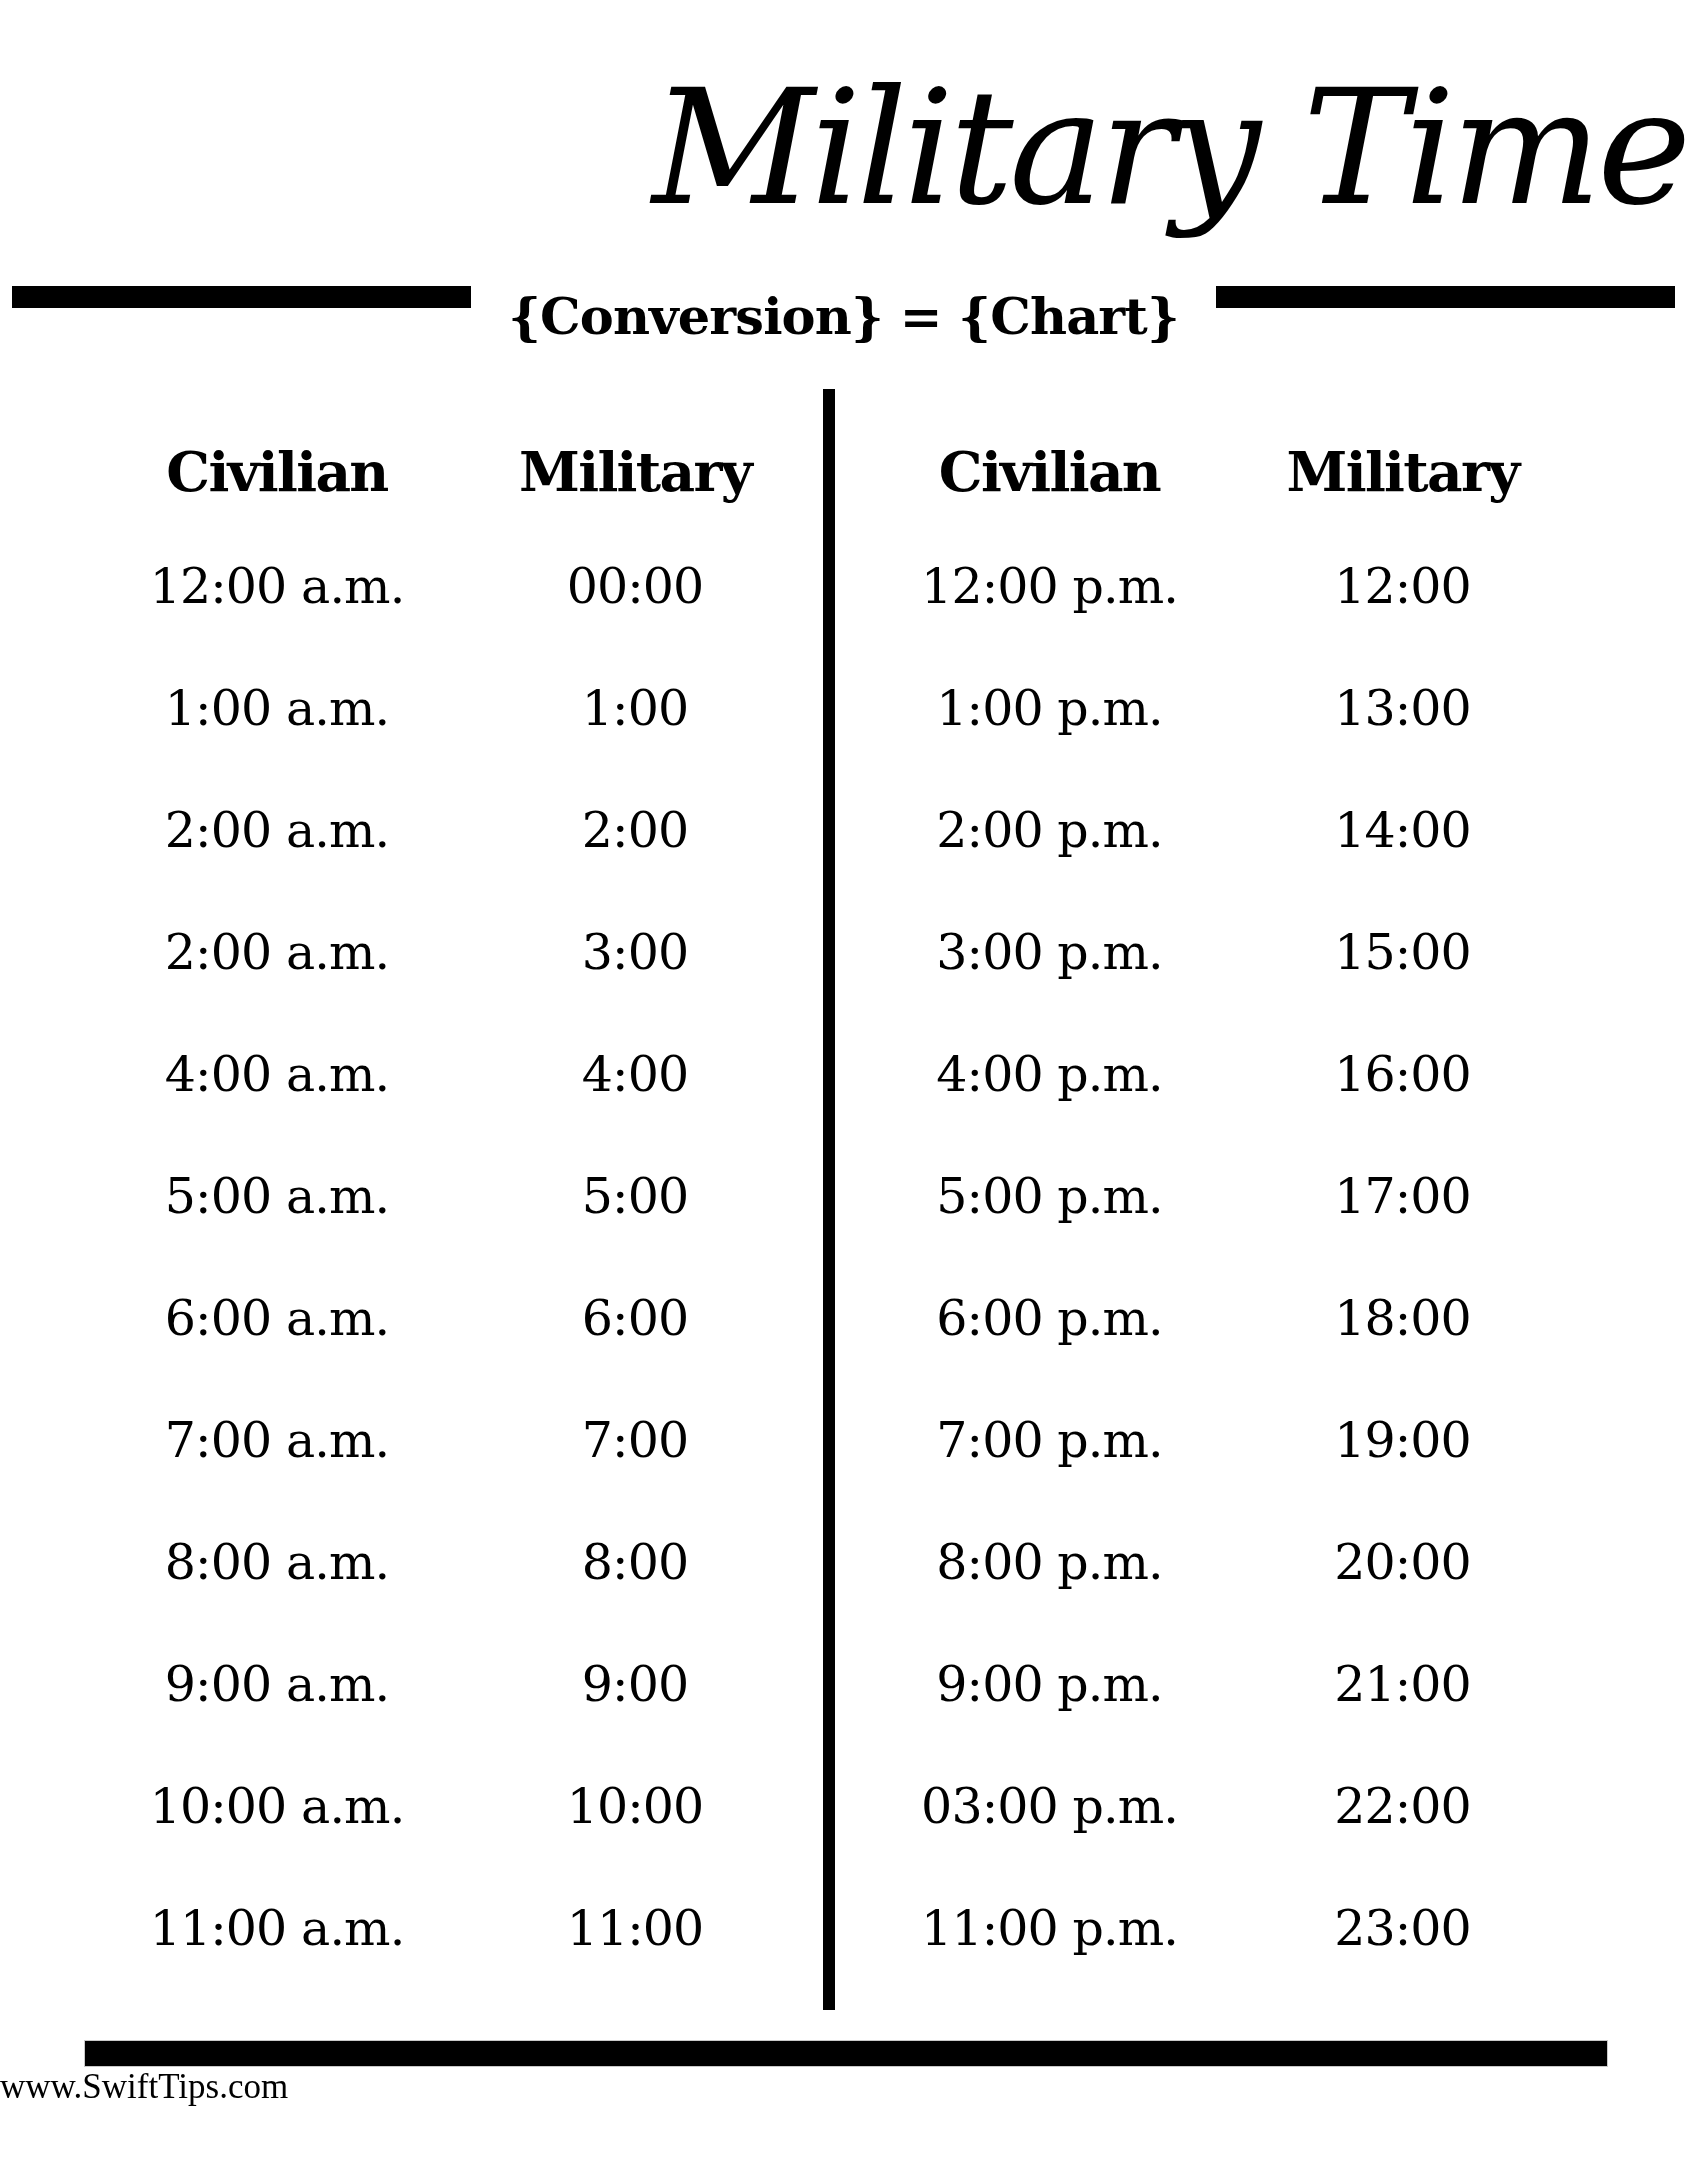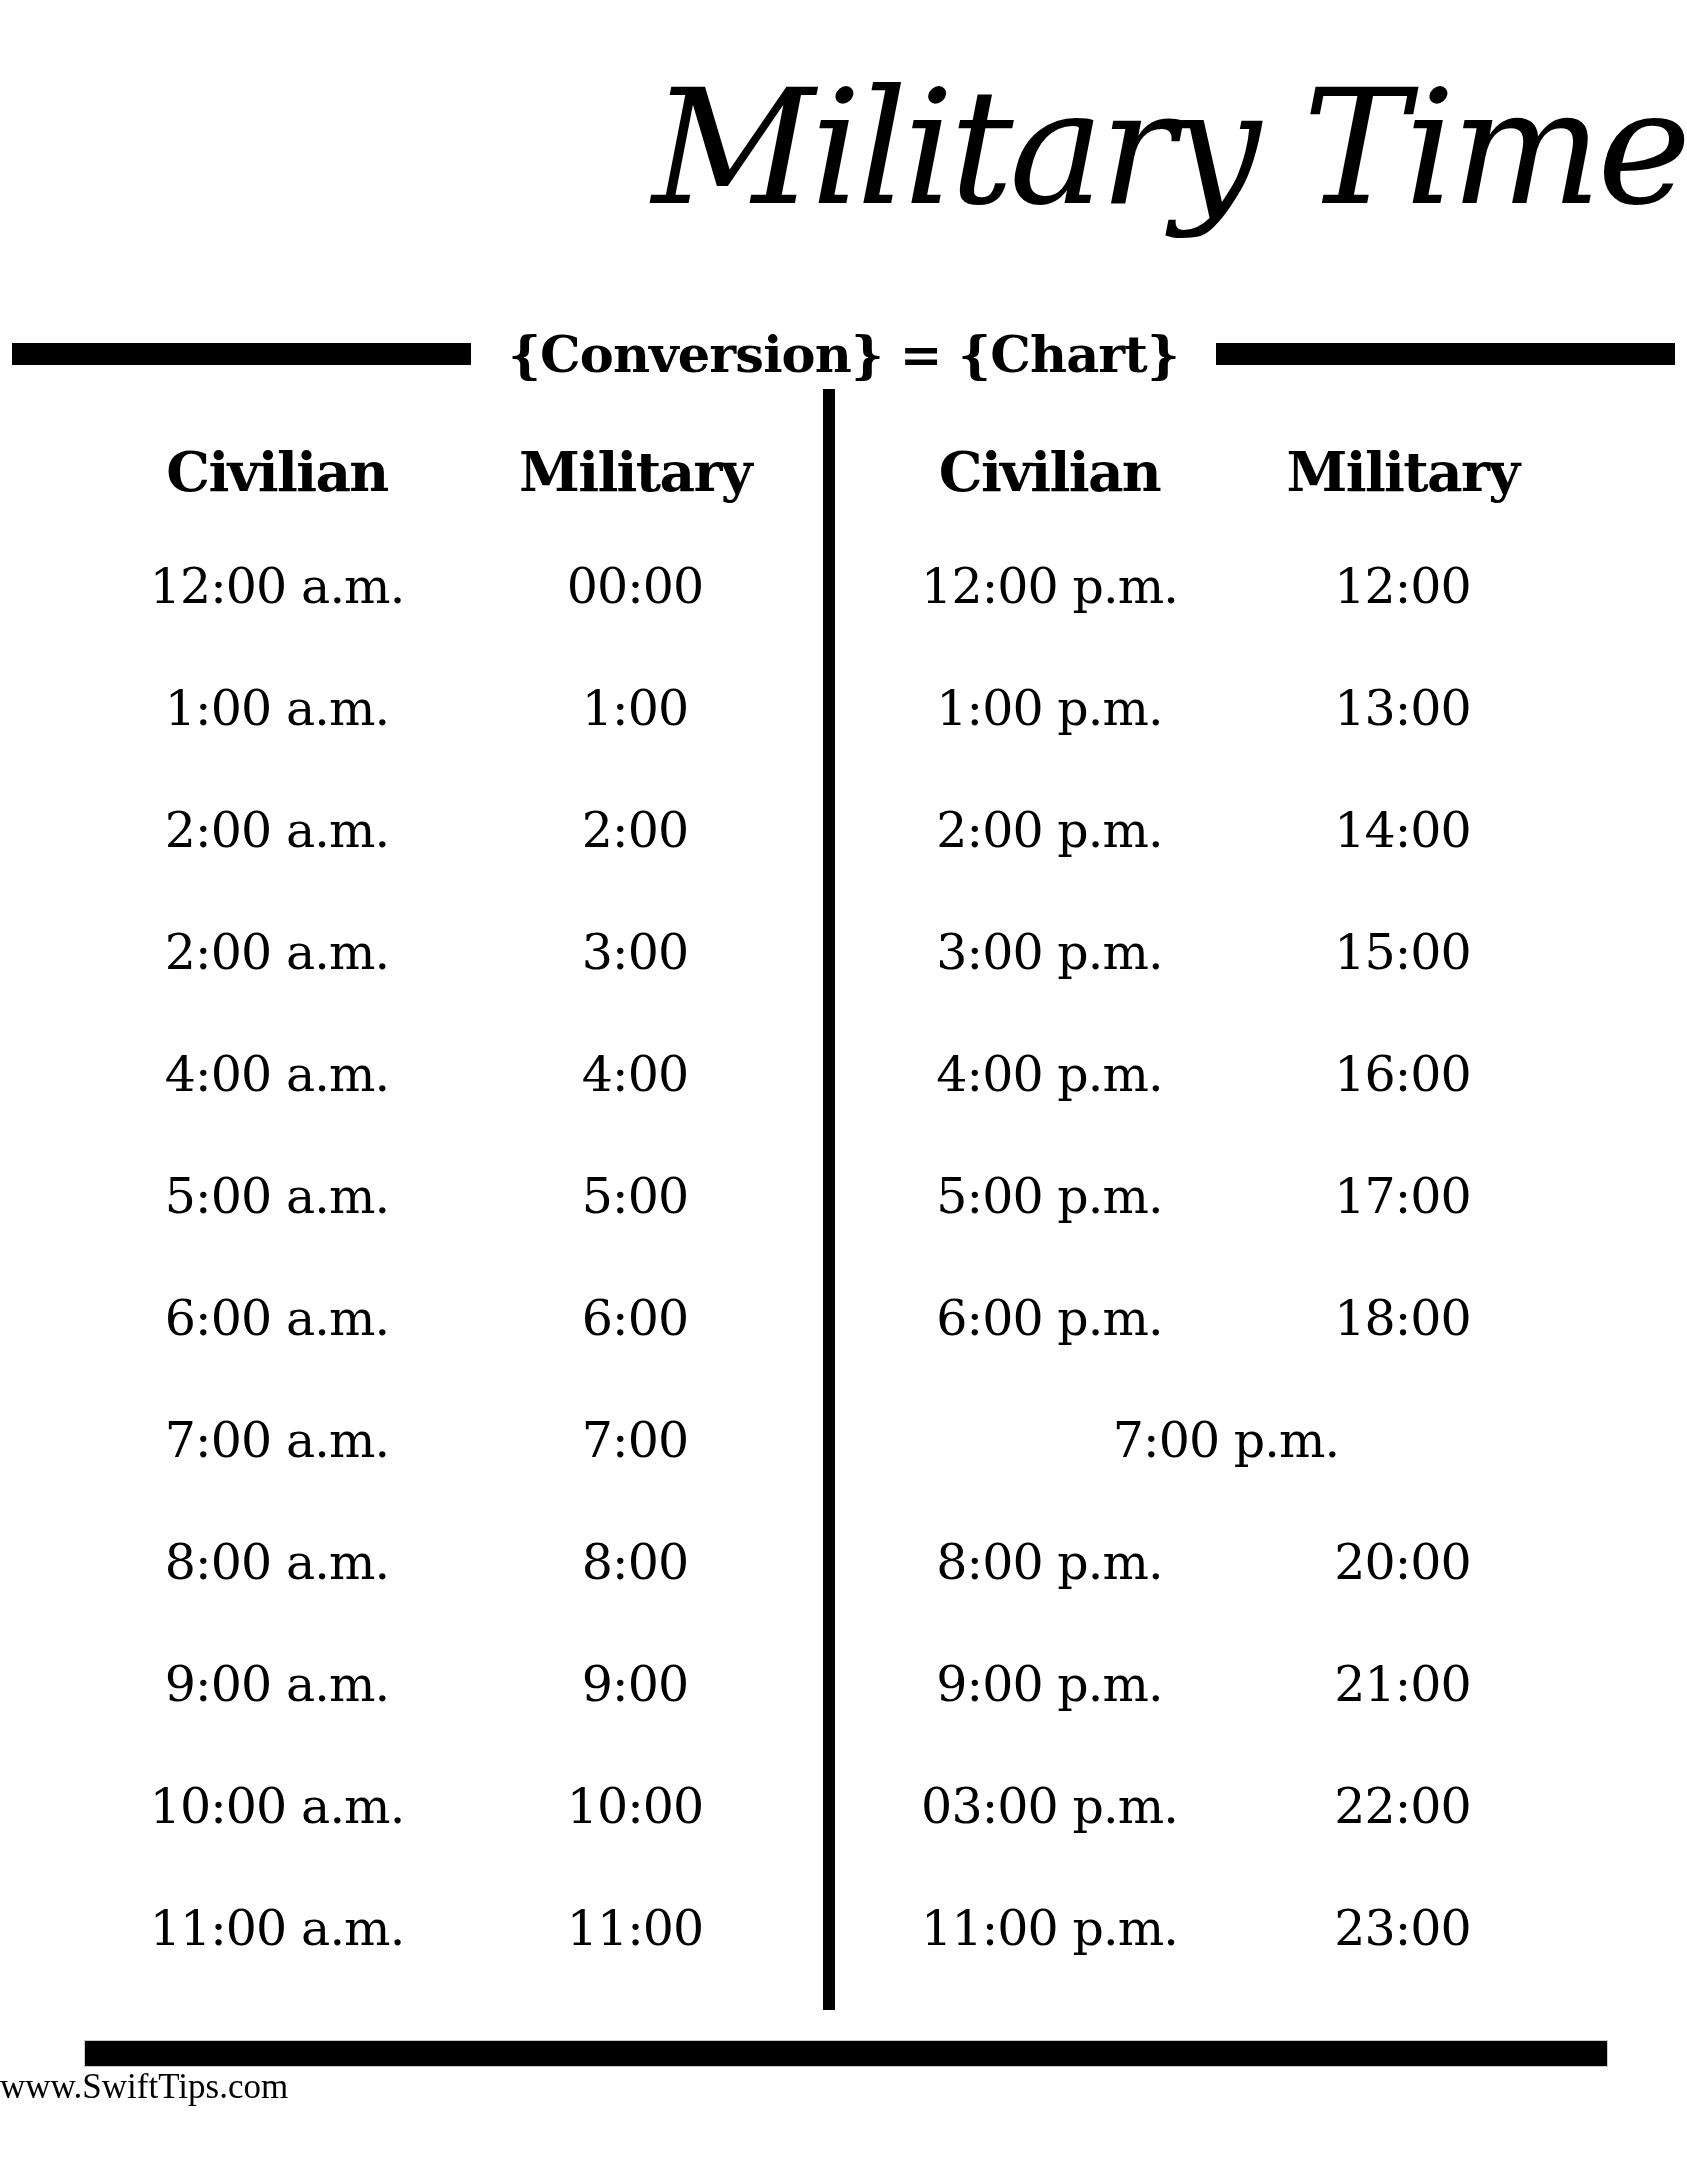--- a/index.html
+++ b/index.html
@@ -35,24 +35,23 @@
   }
 
   
   .subtitle-band {
     position: absolute;
     top: 286px;
     left: 0;
     width: 100%;
     height: 72px;
     display: flex;
-    align-items: center;
+    align-items: flex-start;
     justify-content: center;
     gap: 37px;
-    margin-top: 32px;
   }
   .subtitle-bar {
     width: 459px;
     height: 22px;
     background: #000000;
     flex: 0 0 auto;
   }
   .subtitle-text {
     font-family: "DejaVu Serif", serif;
     font-weight: 700;
@@ -224,20 +223,21 @@
       <div class="t-row">
         <span class="t-cell">5:00 p.m.</span>
         <span class="t-cell">17:00</span>
       </div>
       <div class="t-row">
         <span class="t-cell">6:00 p.m.</span>
         <span class="t-cell">18:00</span>
       </div>
       <div class="t-row">
         <span class="t-cell">7:00 p.m.</span>
+        <span class="t-cell">19:00</span>
       </div>
       <div class="t-row">
         <span class="t-cell">8:00 p.m.</span>
         <span class="t-cell">20:00</span>
       </div>
       <div class="t-row">
         <span class="t-cell">9:00 p.m.</span>
         <span class="t-cell">21:00</span>
       </div>
       <div class="t-row">

